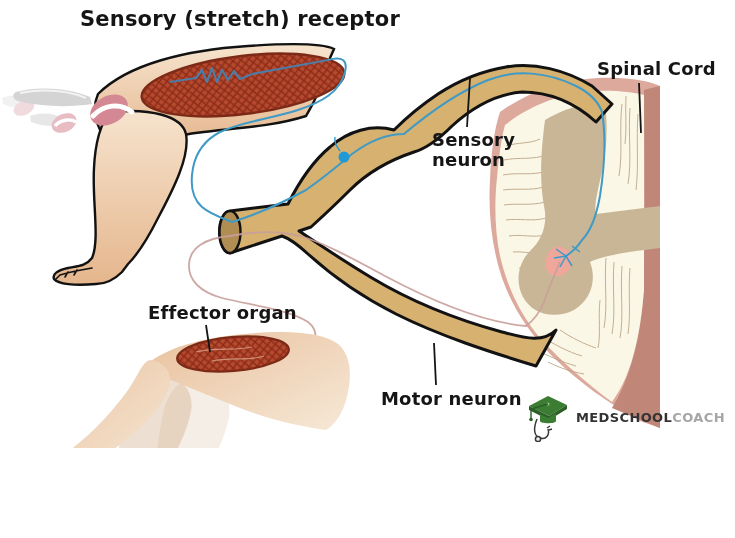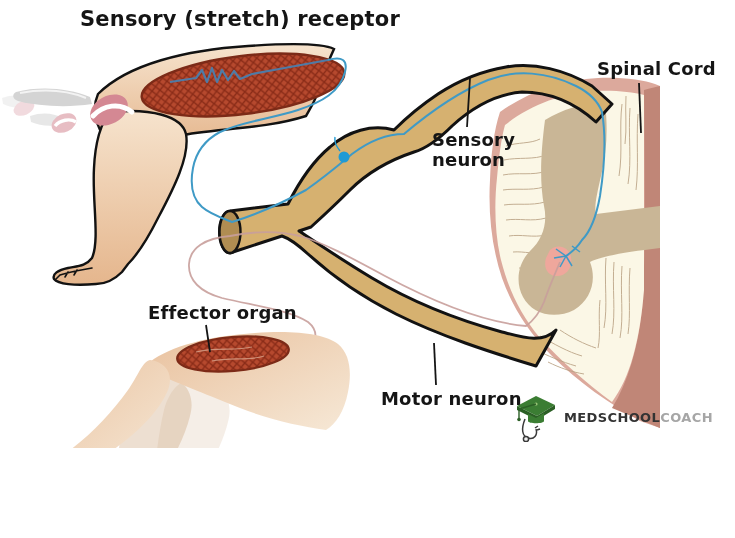--- a/index.html
+++ b/index.html
@@ -3,21 +3,21 @@
 <meta charset="utf-8">
 <style>
   html,body{margin:0;padding:0;background:#ffffff;}
   .stage{position:relative;width:735px;height:448px;background:#fff;overflow:hidden;
          font-family:"DejaVu Sans","Liberation Sans",sans-serif;}
   svg{display:block;}
   text.hand{font-family:"DejaVu Sans","Liberation Sans",sans-serif;
             font-weight:bold;fill:var(--ink,#151515);letter-spacing:0.2px;}
   .t-title{font-size:21px;}
   .t-label{font-size:18px;}
-  .logo{position:absolute;right:22px;bottom:6px;display:flex;align-items:center;gap:5px;}
+  .logo{position:absolute;right:10px;bottom:6px;display:flex;align-items:center;gap:5px;}
   .logo-text{font-size:13px;font-weight:bold;letter-spacing:0.4px;white-space:nowrap;}
   .logo-text .bold{color:var(--logo-text-dark,#333);}
   .logo-text .light{color:var(--logo-text-light,#a6a6a6);}
 </style>
 </head>
 <body>
 
 <div class="stage">
 <svg width="735" height="538" viewBox="0 0 735 538">
   <defs>

